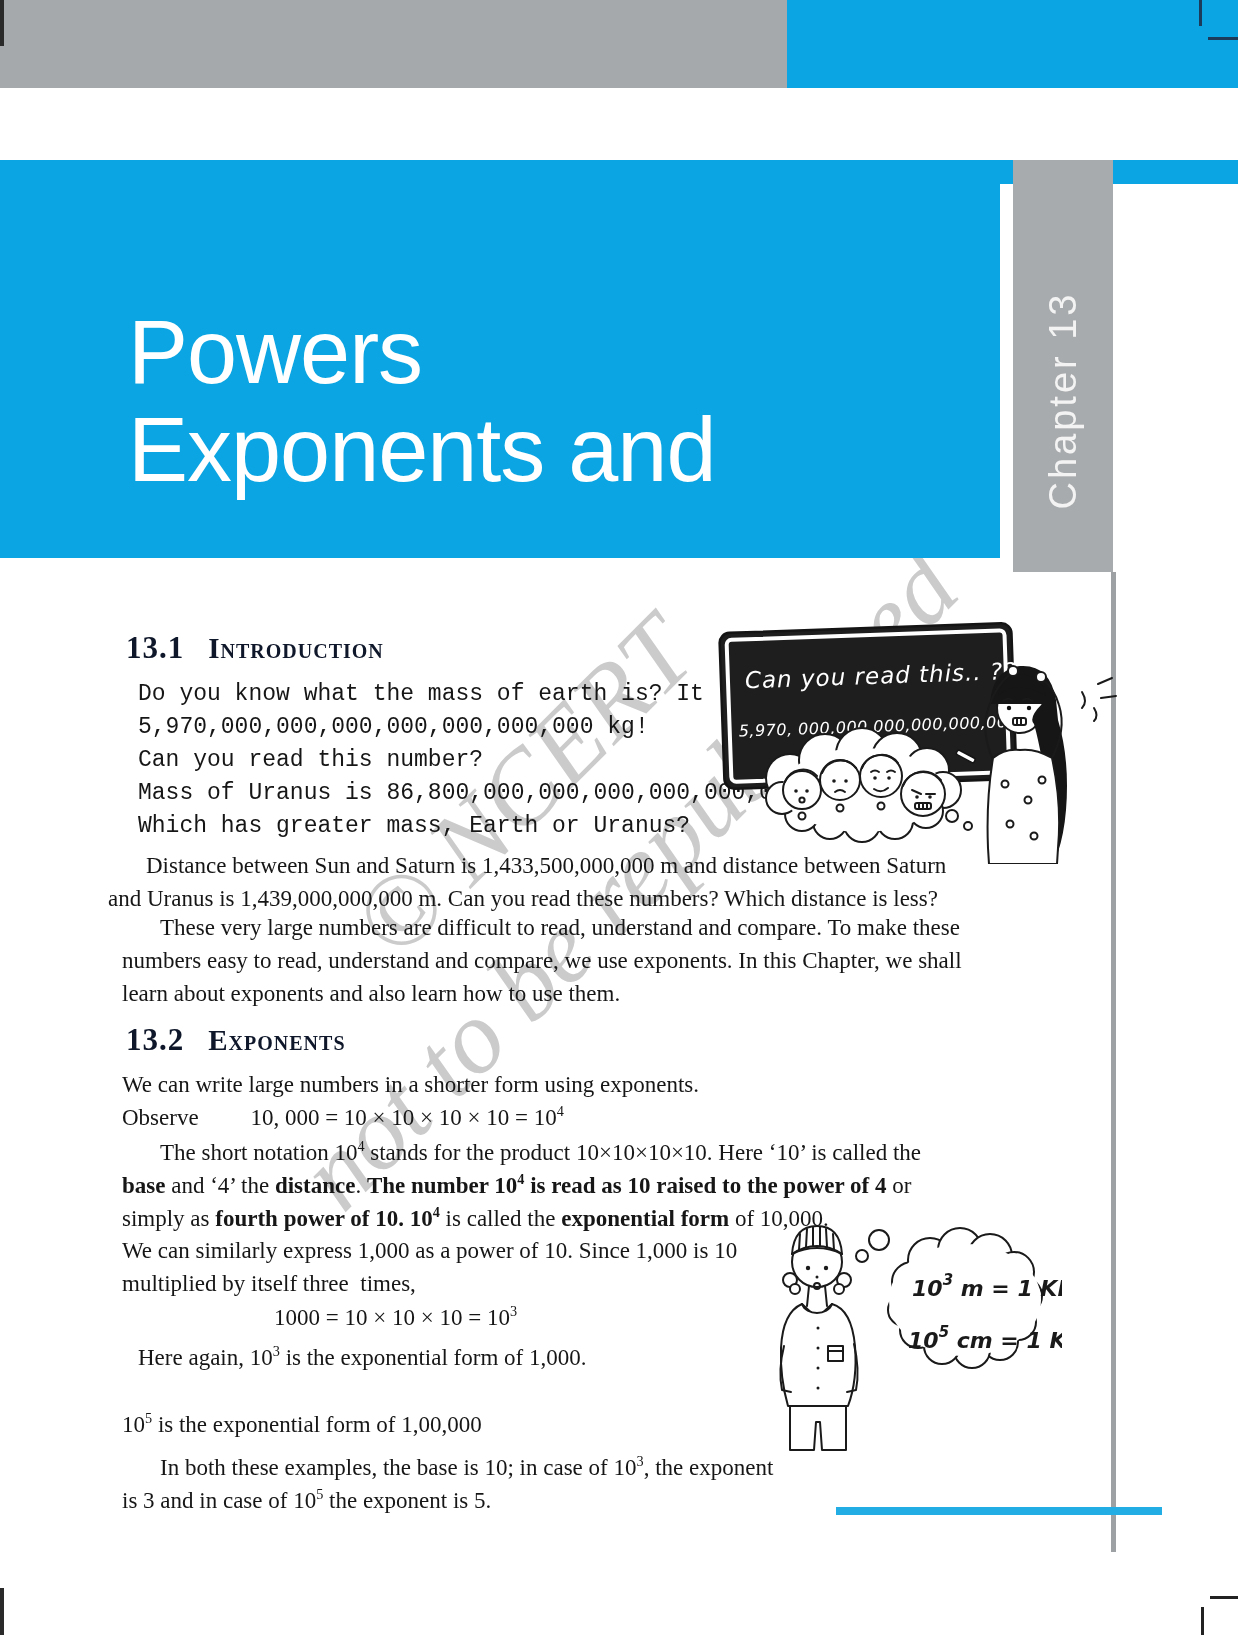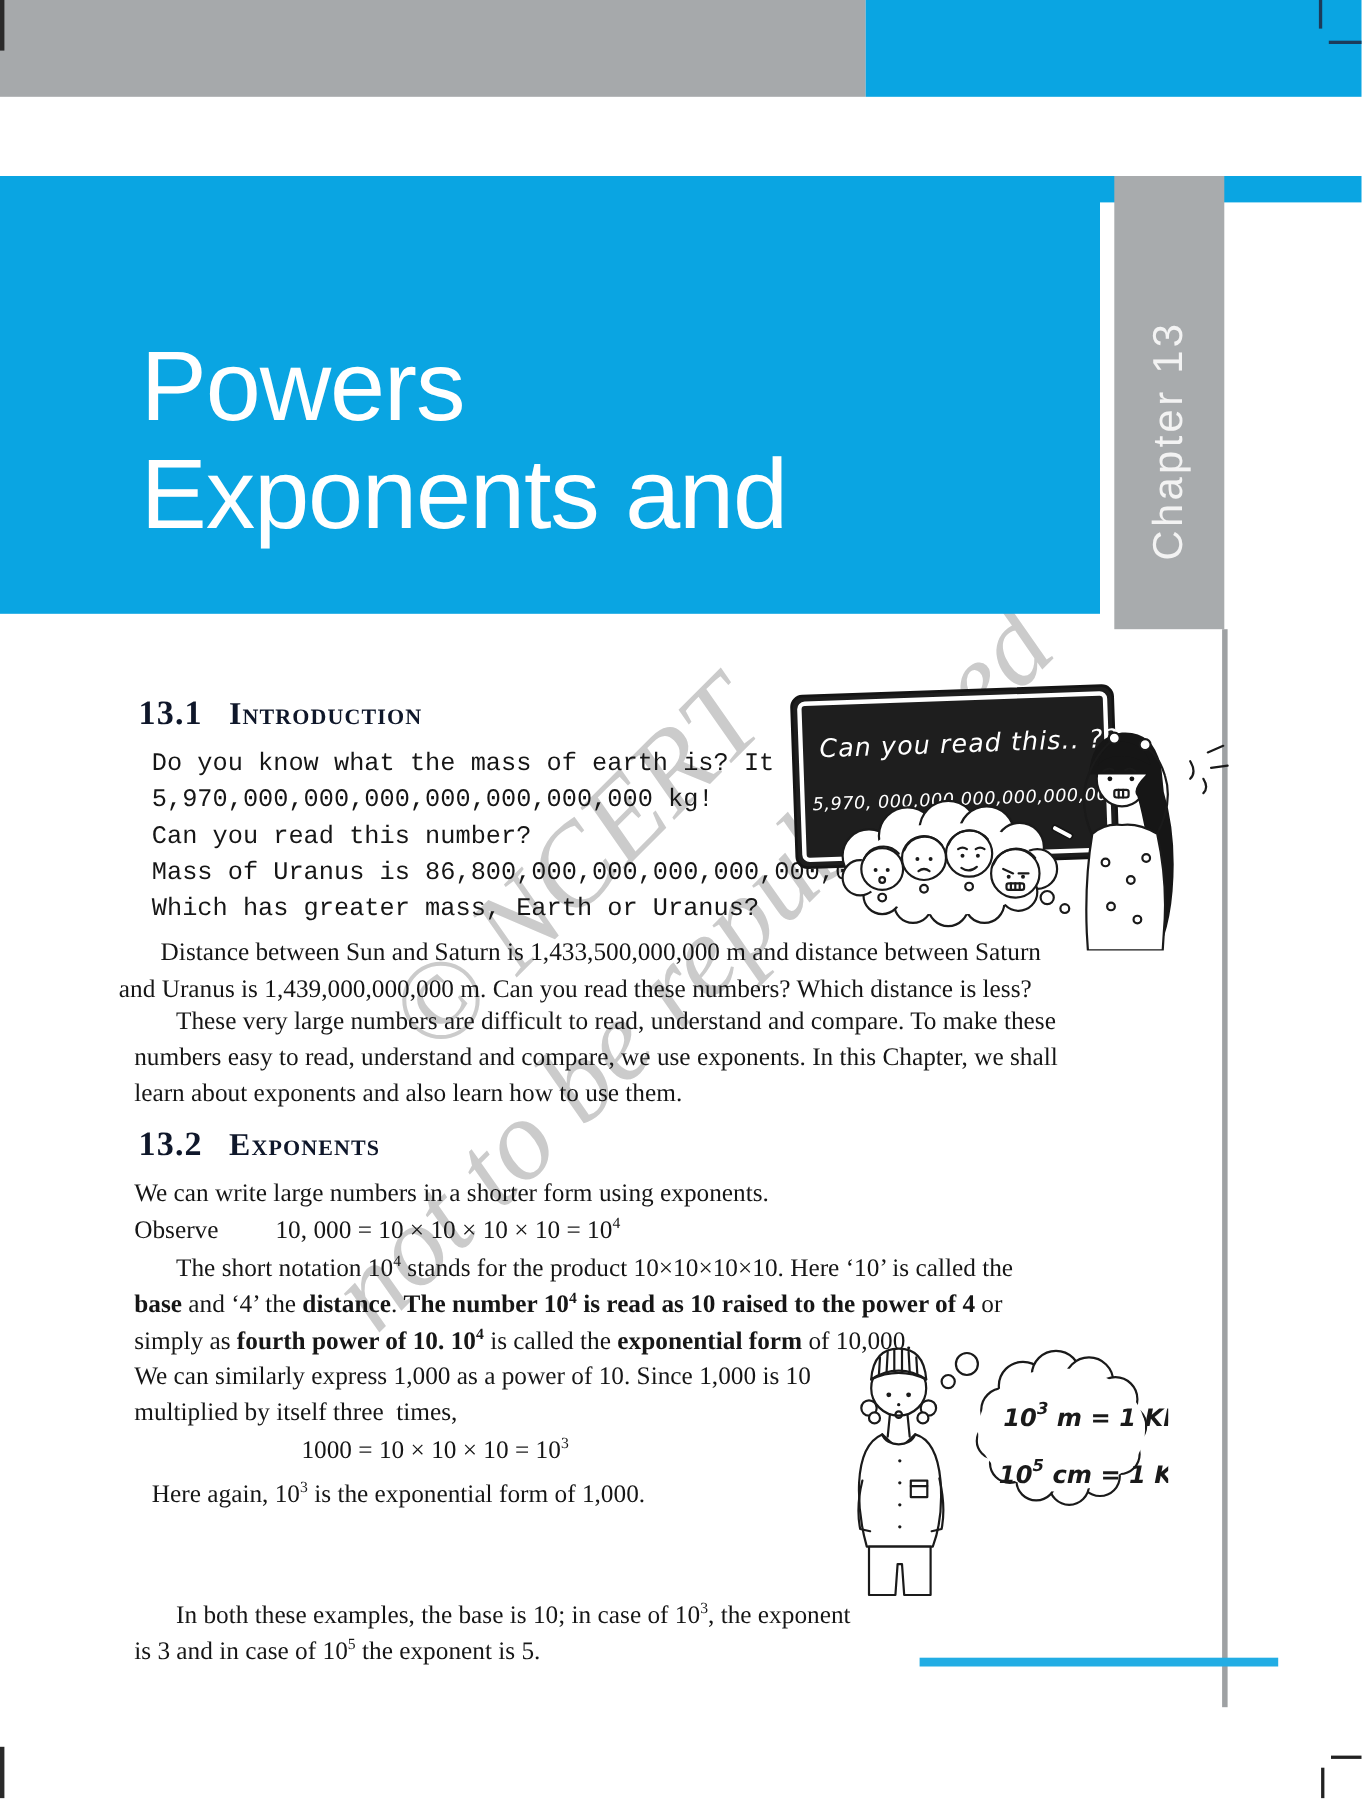--- a/index.html
+++ b/index.html
@@ -122,20 +122,21 @@
       <div class="tline"><b>base</b> and ‘4’ the <b>distance</b>. <b>The number 10<sup>4</sup> is read as 10 raised to the power of 4</b> or</div>
       <div class="tline">simply as <b>fourth power of 10. 10<sup>4</sup></b> is called the <b>exponential form</b> of 10,000.</div>
     </div>
   <div class="block" style="left:122px; top:1234px;">
       <div class="tline">We can similarly express 1,000 as a power of 10. Since 1,000 is 10</div>
       <div class="tline">multiplied by itself three&nbsp; times,</div>
     </div>
 
   <div class="block" style="left:274px; top:1301px;">1000 = 10 × 10 × 10 = 10<sup>3</sup></div>
   <div class="block" style="left:122px; top:1341px;margin-left:16px;">Here again, 10<sup>3</sup> is the exponential form of 1,000.</div>
+  <div class="block" style="left:122px; top:1408px;">10<sup>5</sup> is the exponential form of 1,00,000</div>
   <div class="block indent-first" style="left:122px; top:1451px;">
       <div class="tline">In both these examples, the base is 10; in case of 10<sup>3</sup>, the exponent</div>
       <div class="tline">is 3 and in case of 10<sup>5</sup> the exponent is 5.</div>
     </div>
 
   <svg class="illus" style="left:690px; top:608px;" width="430" height="256" viewBox="0 0 430 256">
     <g transform="rotate(-2 180 100)">
       <rect x="32" y="20" width="292" height="156" rx="10" fill="#1e1e1e" stroke="#141414" stroke-width="2.5"></rect>
       <rect x="39" y="27" width="278" height="142" rx="5" fill="#1e1e1e" stroke="#ffffff" stroke-width="4"></rect>
       <text class="chalk-text" x="56" y="76" font-size="23" letter-spacing="1"><tspan>Can you read this.. ??</tspan></text>

